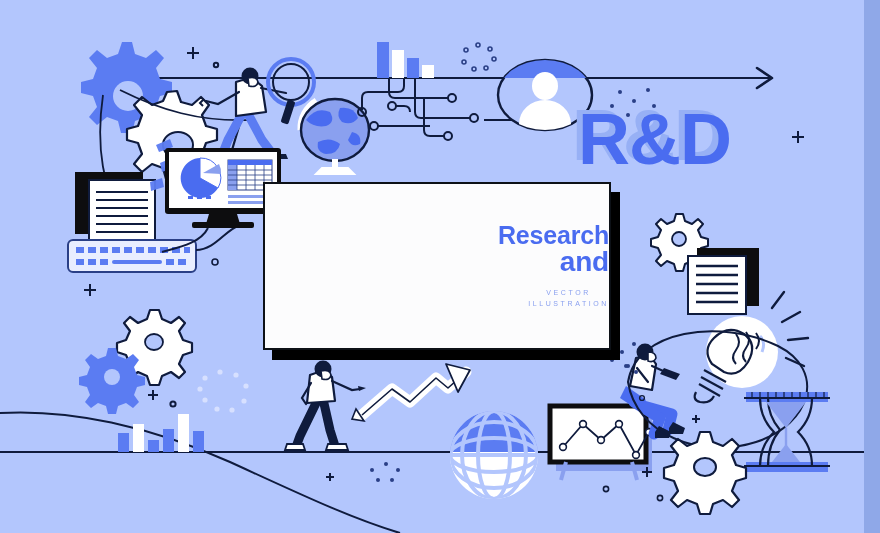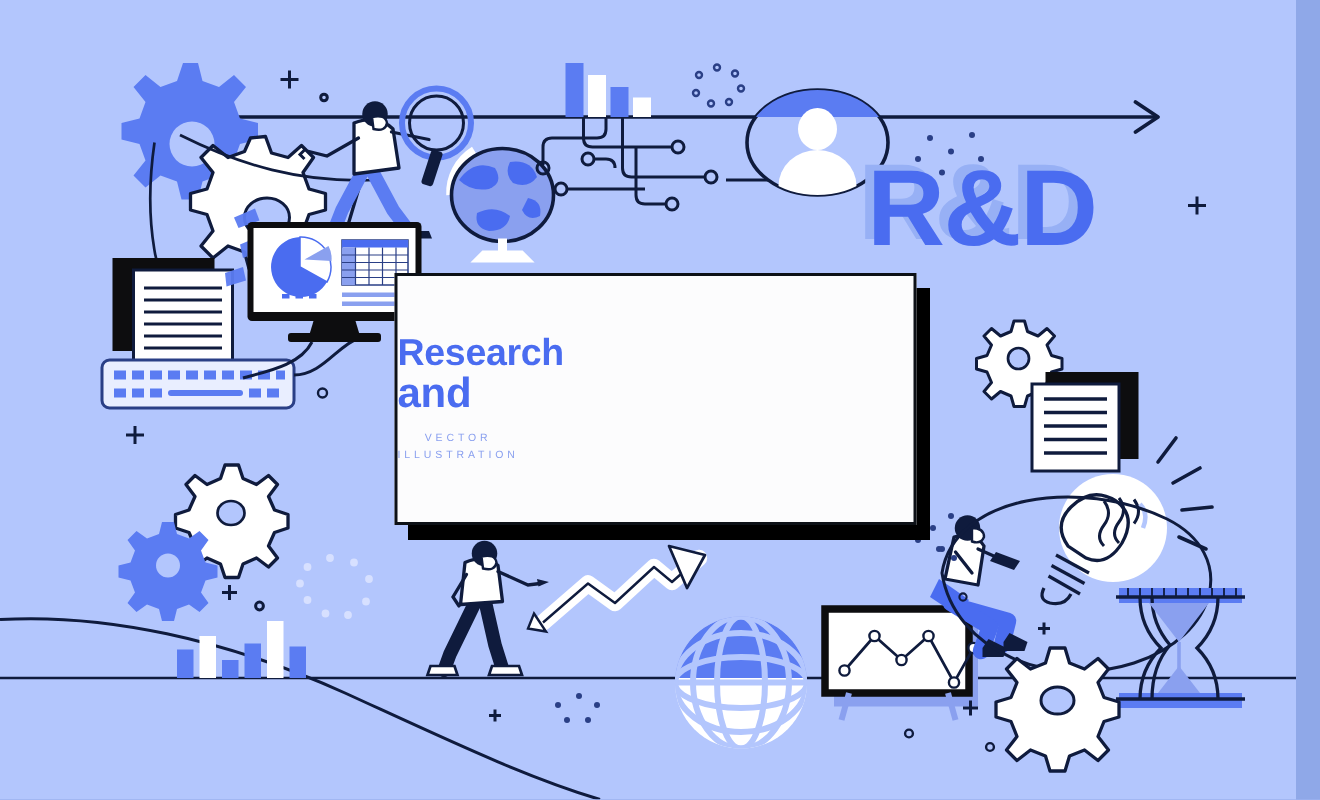--- a/index.html
+++ b/index.html
@@ -25,21 +25,21 @@
     background: #000000;
   }
   .panel {
     position: absolute;
     left: 263px; top: 182px;
     width: 348px; height: 168px;
     background: #fcfcfd;
     border: 2px solid #0d1117;
     display: flex;
     flex-direction: column;
-    align-items: flex-start;
+    align-items: flex-end;
     justify-content: center;
   }
   .headline {
     color: #4a6cf0;
     font-weight: bold;
     text-align: center;
     line-height: 1.03;
     letter-spacing: -0.2px;
     user-select: none;
   }

